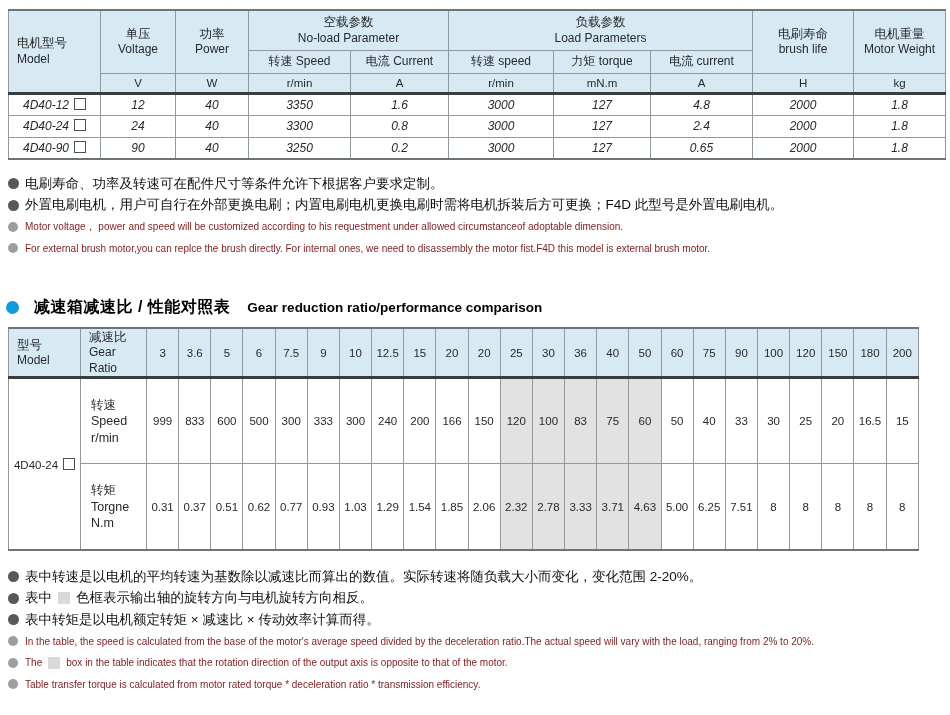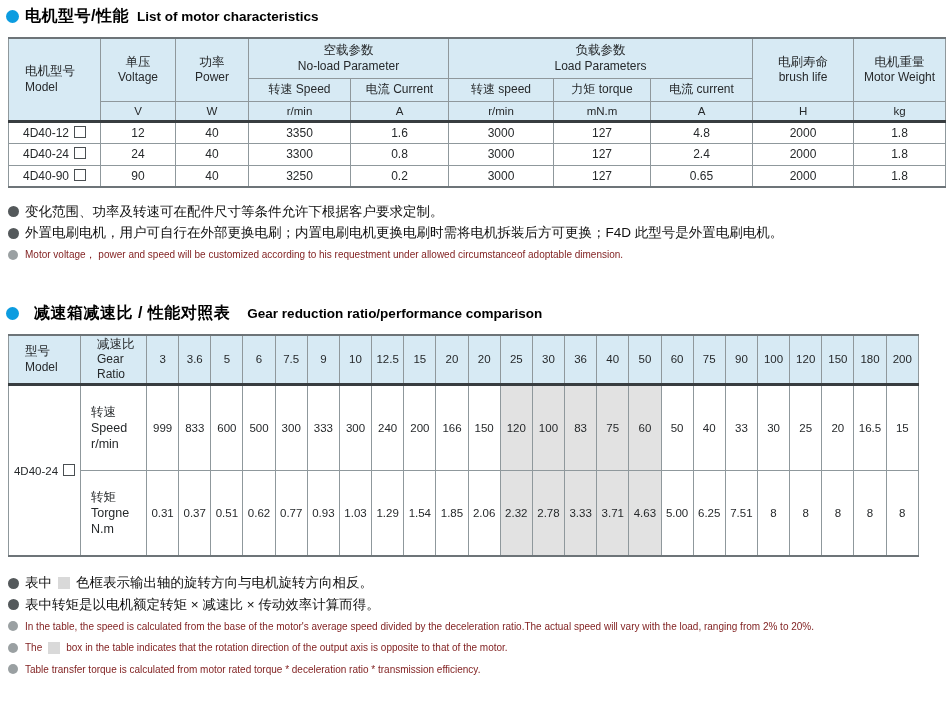--- a/index.html
+++ b/index.html
@@ -16,26 +16,26 @@
   
   table{border-collapse:collapse;table-layout:fixed;width:911px;margin-left:8px;
     border-top:2px solid #6d7478;border-bottom:2px solid #6d7478;}
   td{border:1px solid #8f989c;font-size:12px;text-align:center;vertical-align:middle;
     color:#26292b;padding:0;overflow:hidden;}
   .hcell{background:#d7eaf4;}
   .thickb{border-bottom:3px solid #383d40;}
   .l1,.l2{display:block;line-height:1.3;}
   .l1{font-size:12.5px;}
   .l2{font-size:12px;}
-  .model-h{text-align:left;padding-left:16px;}
+  .model-h{text-align:left;padding-left:8px;}
   .units td{font-size:11.5px;}
   #t1 tr.r1{height:40px;}
   #t1 tr.r2{height:23px;}
   #t1 tr.r3{height:20px;}
-  #t1 tbody tr{height:22px;}
+  #t1 tbody tr{height:22px;font-style:italic;}
   #t2{margin-top:8px;}
   #t2 tr.hr{height:38px;}
   #t2 tr.dr{height:86px;}
   #t2 td{font-size:11.5px;}
   #t2 .model-h,#t2 .rlabel{font-size:12.5px;}
   .rlabel{text-align:left;padding-left:10px;}
   .shade{background:#e2e2e2;}
   .num{font-size:12px;}
   .cbox{display:inline-block;width:12px;height:12px;border:1.5px solid #4a4f52;
     background:#fff;margin-left:5px;vertical-align:-1px;}
@@ -52,25 +52,20 @@
   .graybox{width:12px;height:12px;background:#d9d9d9;margin:0 6px;flex:0 0 auto;}
 
   .gap-title2{margin-top:36px;gap:15px;}
 </style>
 </head>
 <body>
 
 <div class="page">
 
   <div>
-    <div class="section-title">
-      <span class="tbullet"></span>
-      <span class="tzh">电机型号/性能</span>
-      <span class="ten">List of motor characteristics</span>
-    </div>
 
     <table id="t1" style="margin-top:9px;">
       <colgroup>
         <col style="width:92px">
           <col style="width:75px">
           <col style="width:73px">
         <col style="width:102px">
           <col style="width:98px">
           <col style="width:105px">
         <col style="width:97px">
@@ -164,29 +159,33 @@
             <td>0.65</td>
             <td>2000</td>
             <td>1.8</td>
           </tr>
         </tbody>
     </table>
 
     <div class="notes">
         <div class="note zh">
           <span class="bullet"></span>
-          <span class="ntext">变化范围、功率及转速可在配件尺寸等条件允许下根据客户要求定制。</span>
+          <span class="ntext">电刷寿命、功率及转速可在配件尺寸等条件允许下根据客户要求定制。</span>
         </div>
         <div class="note zh">
           <span class="bullet"></span>
           <span class="ntext">外置电刷电机，用户可自行在外部更换电刷；内置电刷电机更换电刷时需将电机拆装后方可更换；F4D 此型号是外置电刷电机。</span>
         </div>
         <div class="note en">
           <span class="bullet"></span>
           <span class="ntext">Motor voltage， power and speed will be customized according to his requestment under allowed circumstanceof adoptable dimension.</span>
+        </div>
+        <div class="note en">
+          <span class="bullet"></span>
+          <span class="ntext">For external brush motor,you can replce the brush directly. For internal ones, we need to disassembly the motor fist.F4D this model is external brush motor.</span>
         </div>
       </div>
   </div>
 
   <div>
     <div class="section-title gap-title2">
       <span class="tbullet"></span>
       <span class="tzh">减速箱减速比 / 性能对照表</span>
       <span class="ten">Gear reduction ratio/performance comparison</span>
     </div>
@@ -297,20 +296,24 @@
             <td class="num">8</td>
             <td class="num">8</td>
             <td class="num">8</td>
           </tr>
       </tbody>
     </table>
 
     <div class="notes notes2">
         <div class="note zh">
           <span class="bullet"></span>
+          <span class="ntext">表中转速是以电机的平均转速为基数除以减速比而算出的数值。实际转速将随负载大小而变化，变化范围 2-20%。</span>
+        </div>
+        <div class="note zh">
+          <span class="bullet"></span>
           <span class="ntext">表中</span>
           <span class="graybox"></span>
           <span class="ntext">色框表示输出轴的旋转方向与电机旋转方向相反。</span>
         </div>
         <div class="note zh">
           <span class="bullet"></span>
           <span class="ntext">表中转矩是以电机额定转矩 × 减速比 × 传动效率计算而得。</span>
         </div>
         <div class="note en">
           <span class="bullet"></span>

